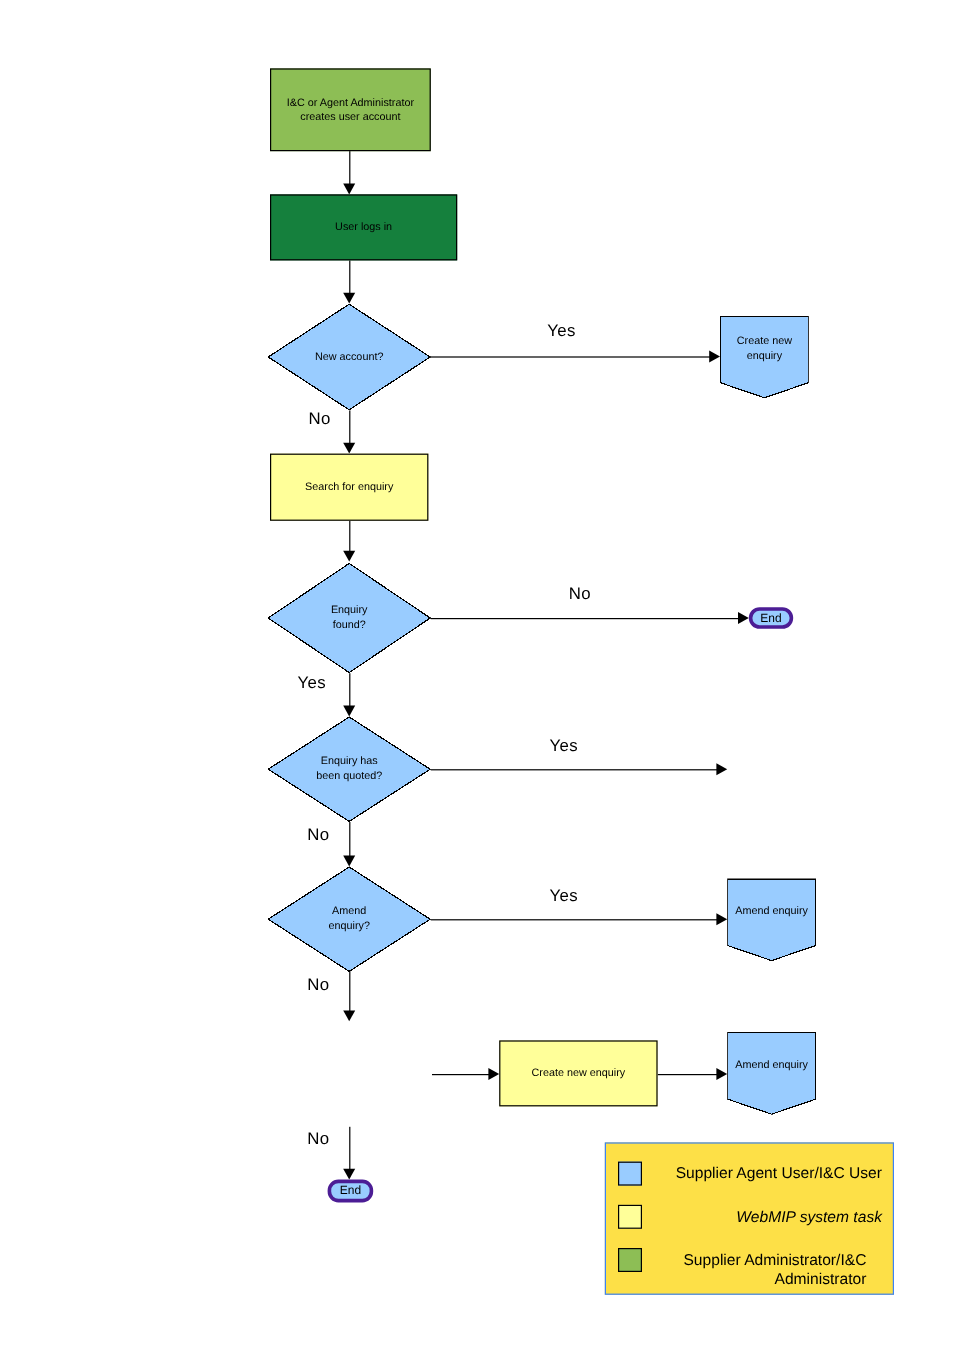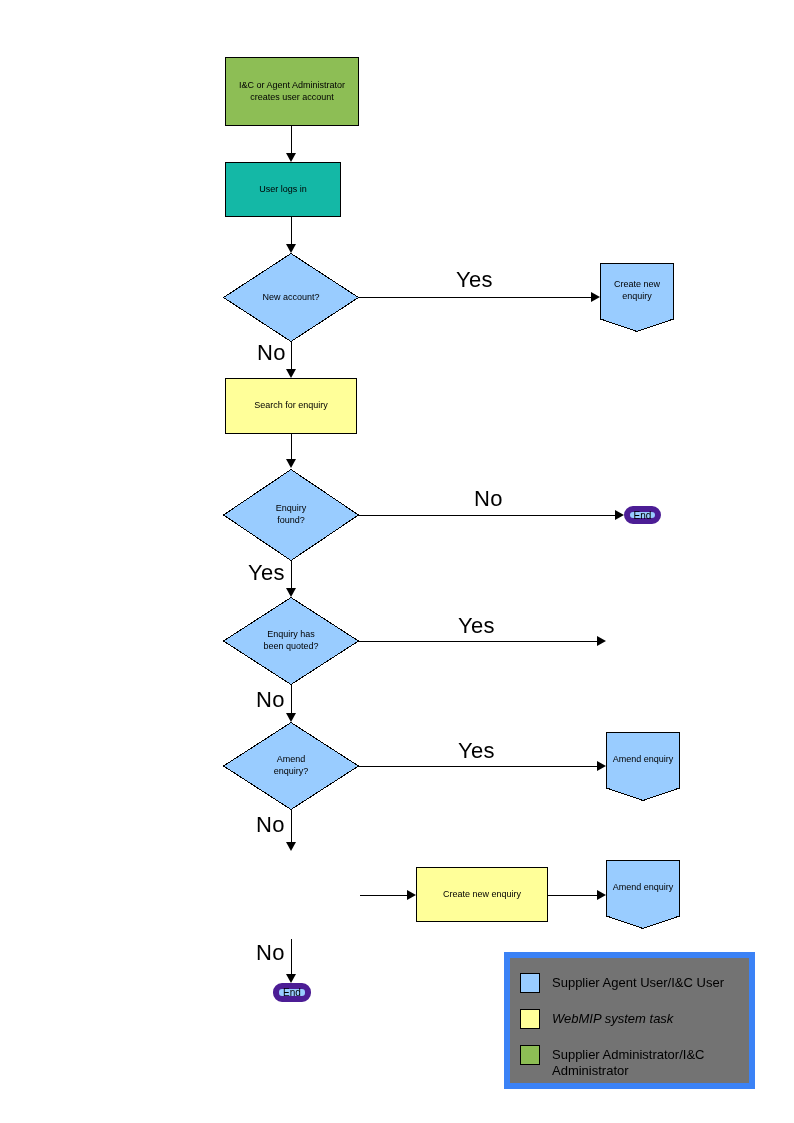--- a/index.html
+++ b/index.html
@@ -13,33 +13,33 @@
     text-align:center;font-size:9px;line-height:1.3;
   }
   .shape-svg{position:absolute;left:0;top:0;width:100%;height:100%;display:block;}
   .shape-label{
     position:absolute;left:0;top:0;right:0;bottom:0;
     display:flex;align-items:center;justify-content:center;
     text-align:center;font-size:9px;line-height:1.3;
   }
   .pent .shape-label{bottom:13px;}
   .stadium{
-    border:6px solid #4c1d95;border-radius:9px;display:flex;align-items:center;
+    border:3px solid #4c1d95;border-radius:9px;display:flex;align-items:center;
     justify-content:center;font-size:10px;
   }
   .vline{position:absolute;width:1px;background:#000;}
   .hline{position:absolute;height:1px;background:#000;}
   .arrow-down{position:absolute;width:0;height:0;
     border-left:5px solid transparent;border-right:5px solid transparent;
     border-top:9px solid #000;}
   .arrow-right{position:absolute;width:0;height:0;
     border-top:5px solid transparent;border-bottom:5px solid transparent;
     border-left:9px solid #000;}
-  .edge-label{position:absolute;font-size:22px;letter-spacing:.3px;}
-  .legend{position:absolute;border:6px solid #3b82f6;background:#737373;}
+  .edge-label{position:absolute;font-size:14px;letter-spacing:.3px;}
+  .legend{position:absolute;border:1px solid #3b82f6;background:#fde047;text-align:right;}
   .legend-row{position:absolute;left:10px;display:flex;align-items:flex-start;}
   .swatch{width:20px;height:20px;border:1px solid #000;box-sizing:border-box;flex:0 0 auto;}
   .legend-label{margin-left:12px;font-size:13px;line-height:1.25;padding-top:2px;width:188px;}
 </style>
 </head>
 <body>
 
 <div class="canvas">
 
   <div class="vline" style="left:291px;top:112px;height:42px;"></div>
@@ -91,21 +91,21 @@
   <div class="edge-label" style="left:458px;top:613px;">Yes</div>
   <div class="edge-label" style="left:256px;top:687px;">No</div>
   <div class="edge-label" style="left:458px;top:738px;">Yes</div>
   <div class="edge-label" style="left:256px;top:812px;">No</div>
   <div class="edge-label" style="left:256px;top:940px;">No</div>
 
   <div class="node rect" style="left: 225px; top: 57px; width: 134px; height: 69px; background-color: rgb(141, 190, 85);">
     <span style="max-width:122px;">I&amp;C or Agent Administrator creates user account</span>
   </div>
 
-  <div class="node rect" style="left: 225px; top: 162px; width: 116px; height: 55px; background-color: #14b8a6;">
+  <div class="node rect" style="left: 225px; top: 162px; width: 156px; height: 55px; background-color: #15803d;">
     <span>User logs in</span>
   </div>
 
   <div class="node diamond" style="left:223px;top:253px;width:136px;height:89px;">
     <svg class="shape-svg" viewBox="0 0 136 89" preserveAspectRatio="none" shape-rendering="crispEdges">
       <polygon points="68,0.5 135.5,44.5 68,88.5 0.5,44.5" stroke="#000" stroke-width="1" fill="#99CCFF"></polygon>
     </svg>
     <div class="shape-label">
         <span style="max-width:90px;">New account?</span>
       </div>

